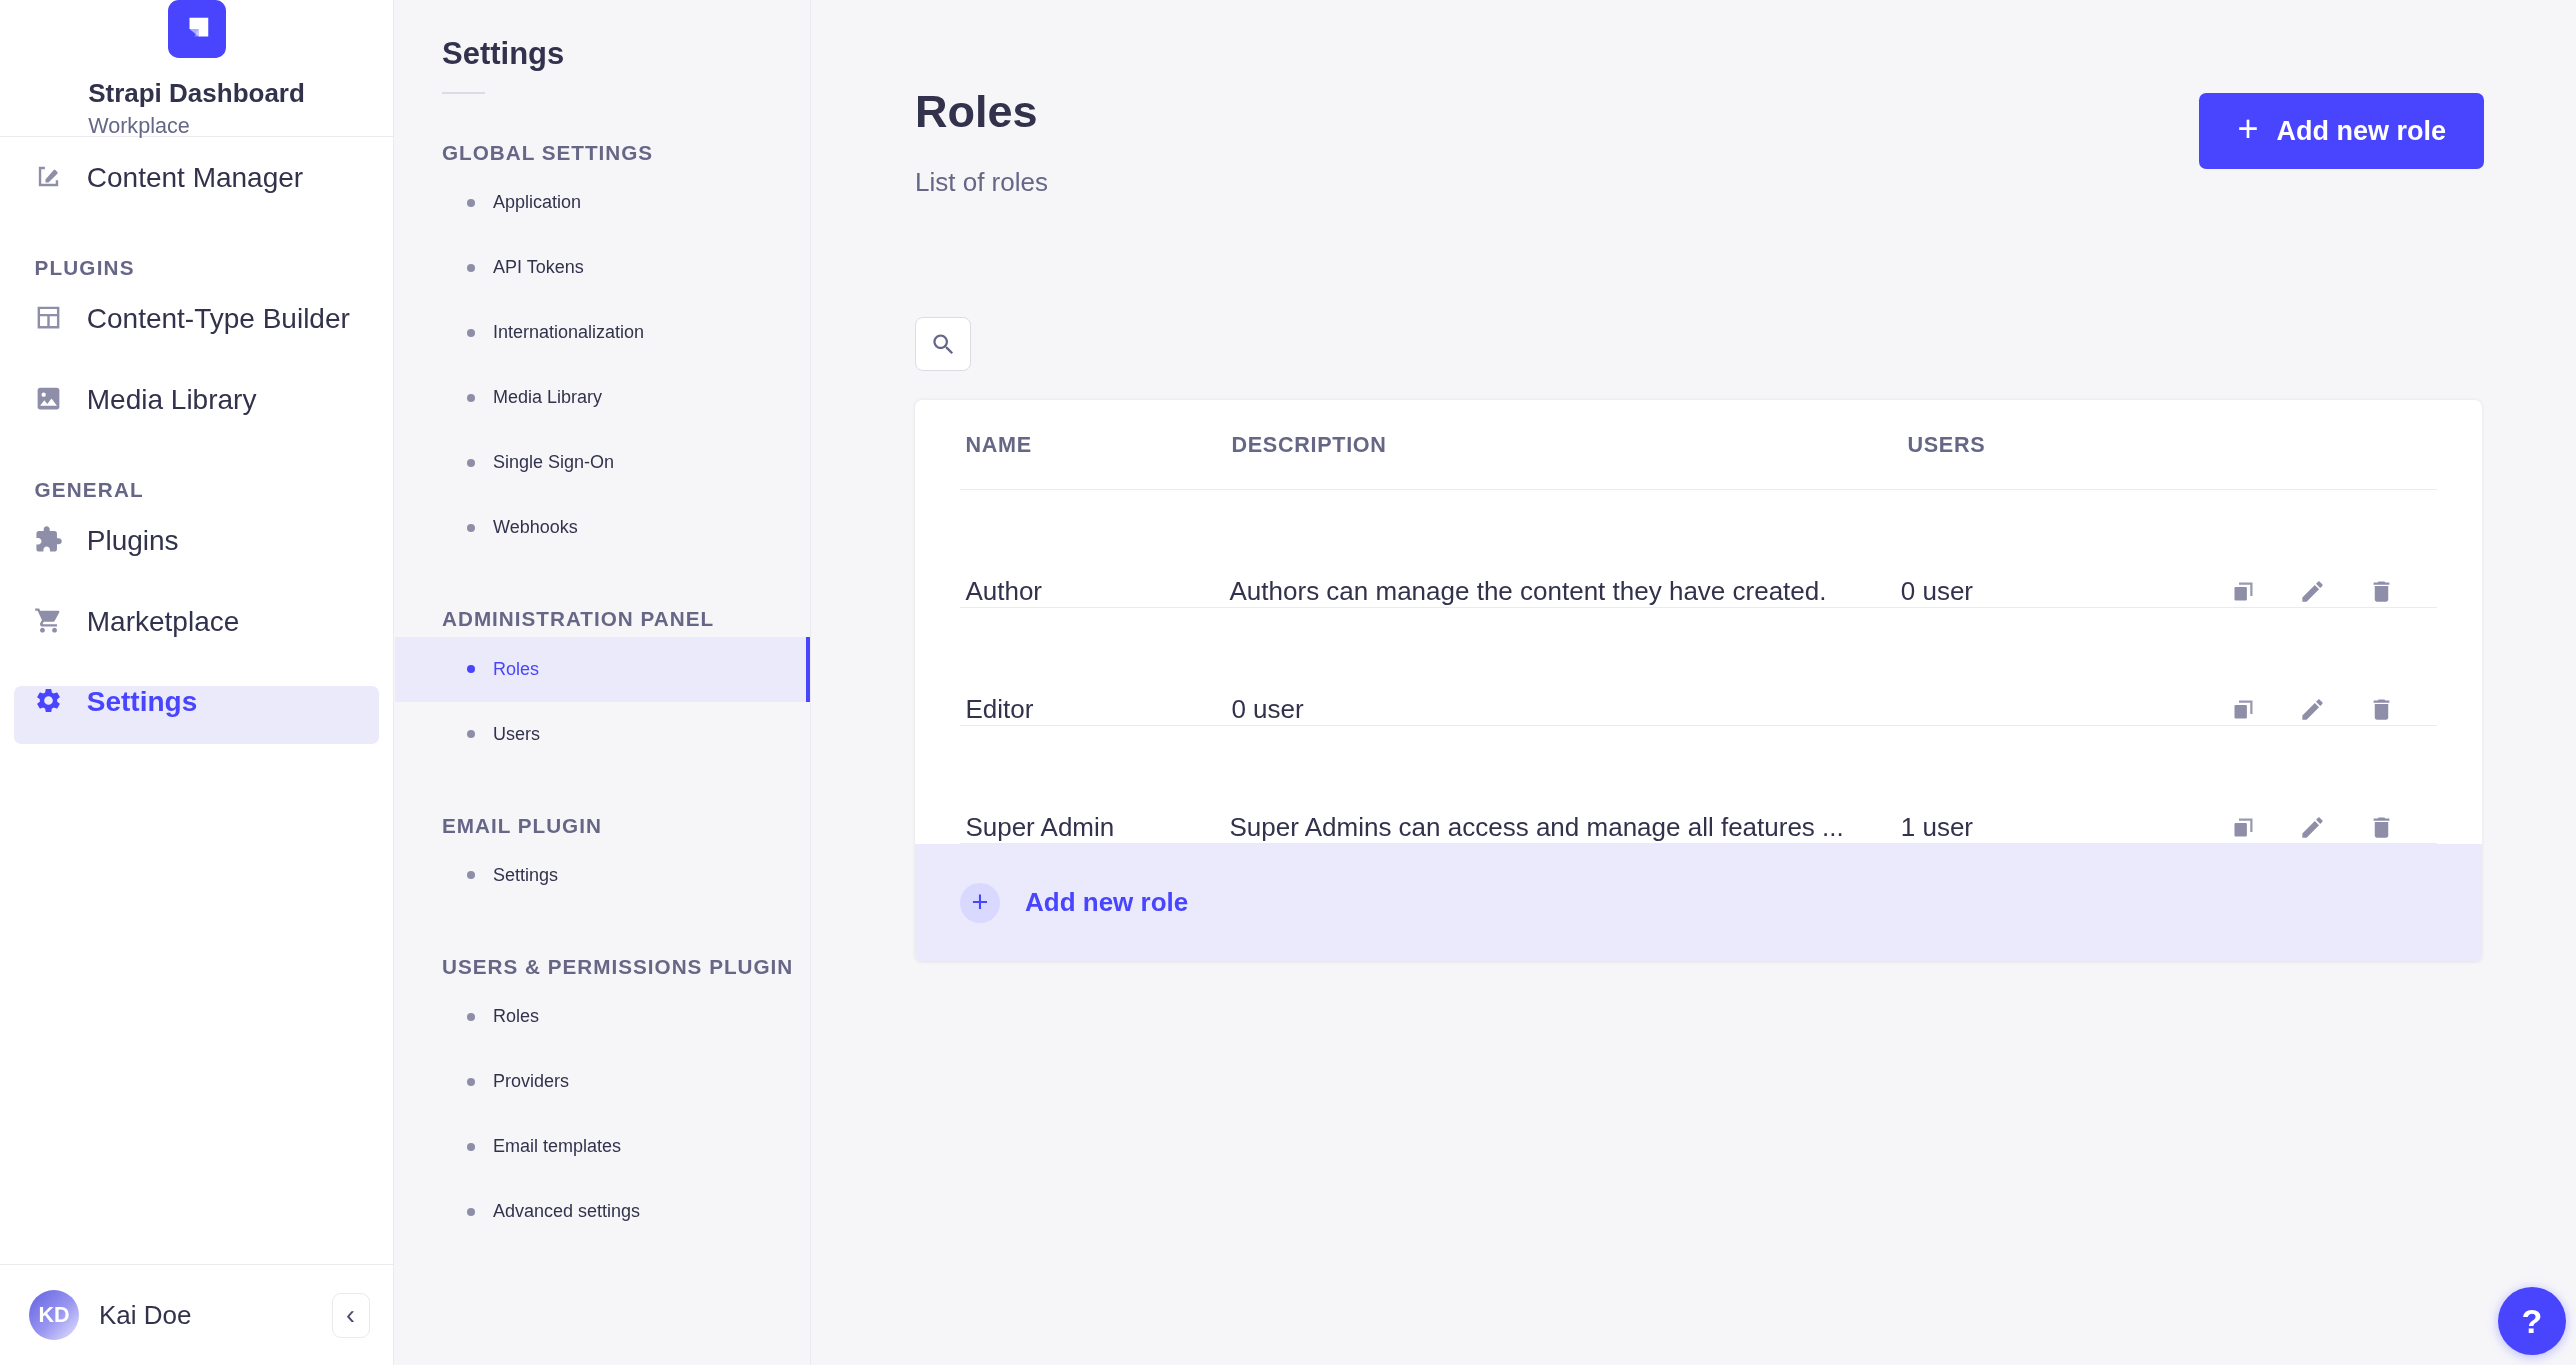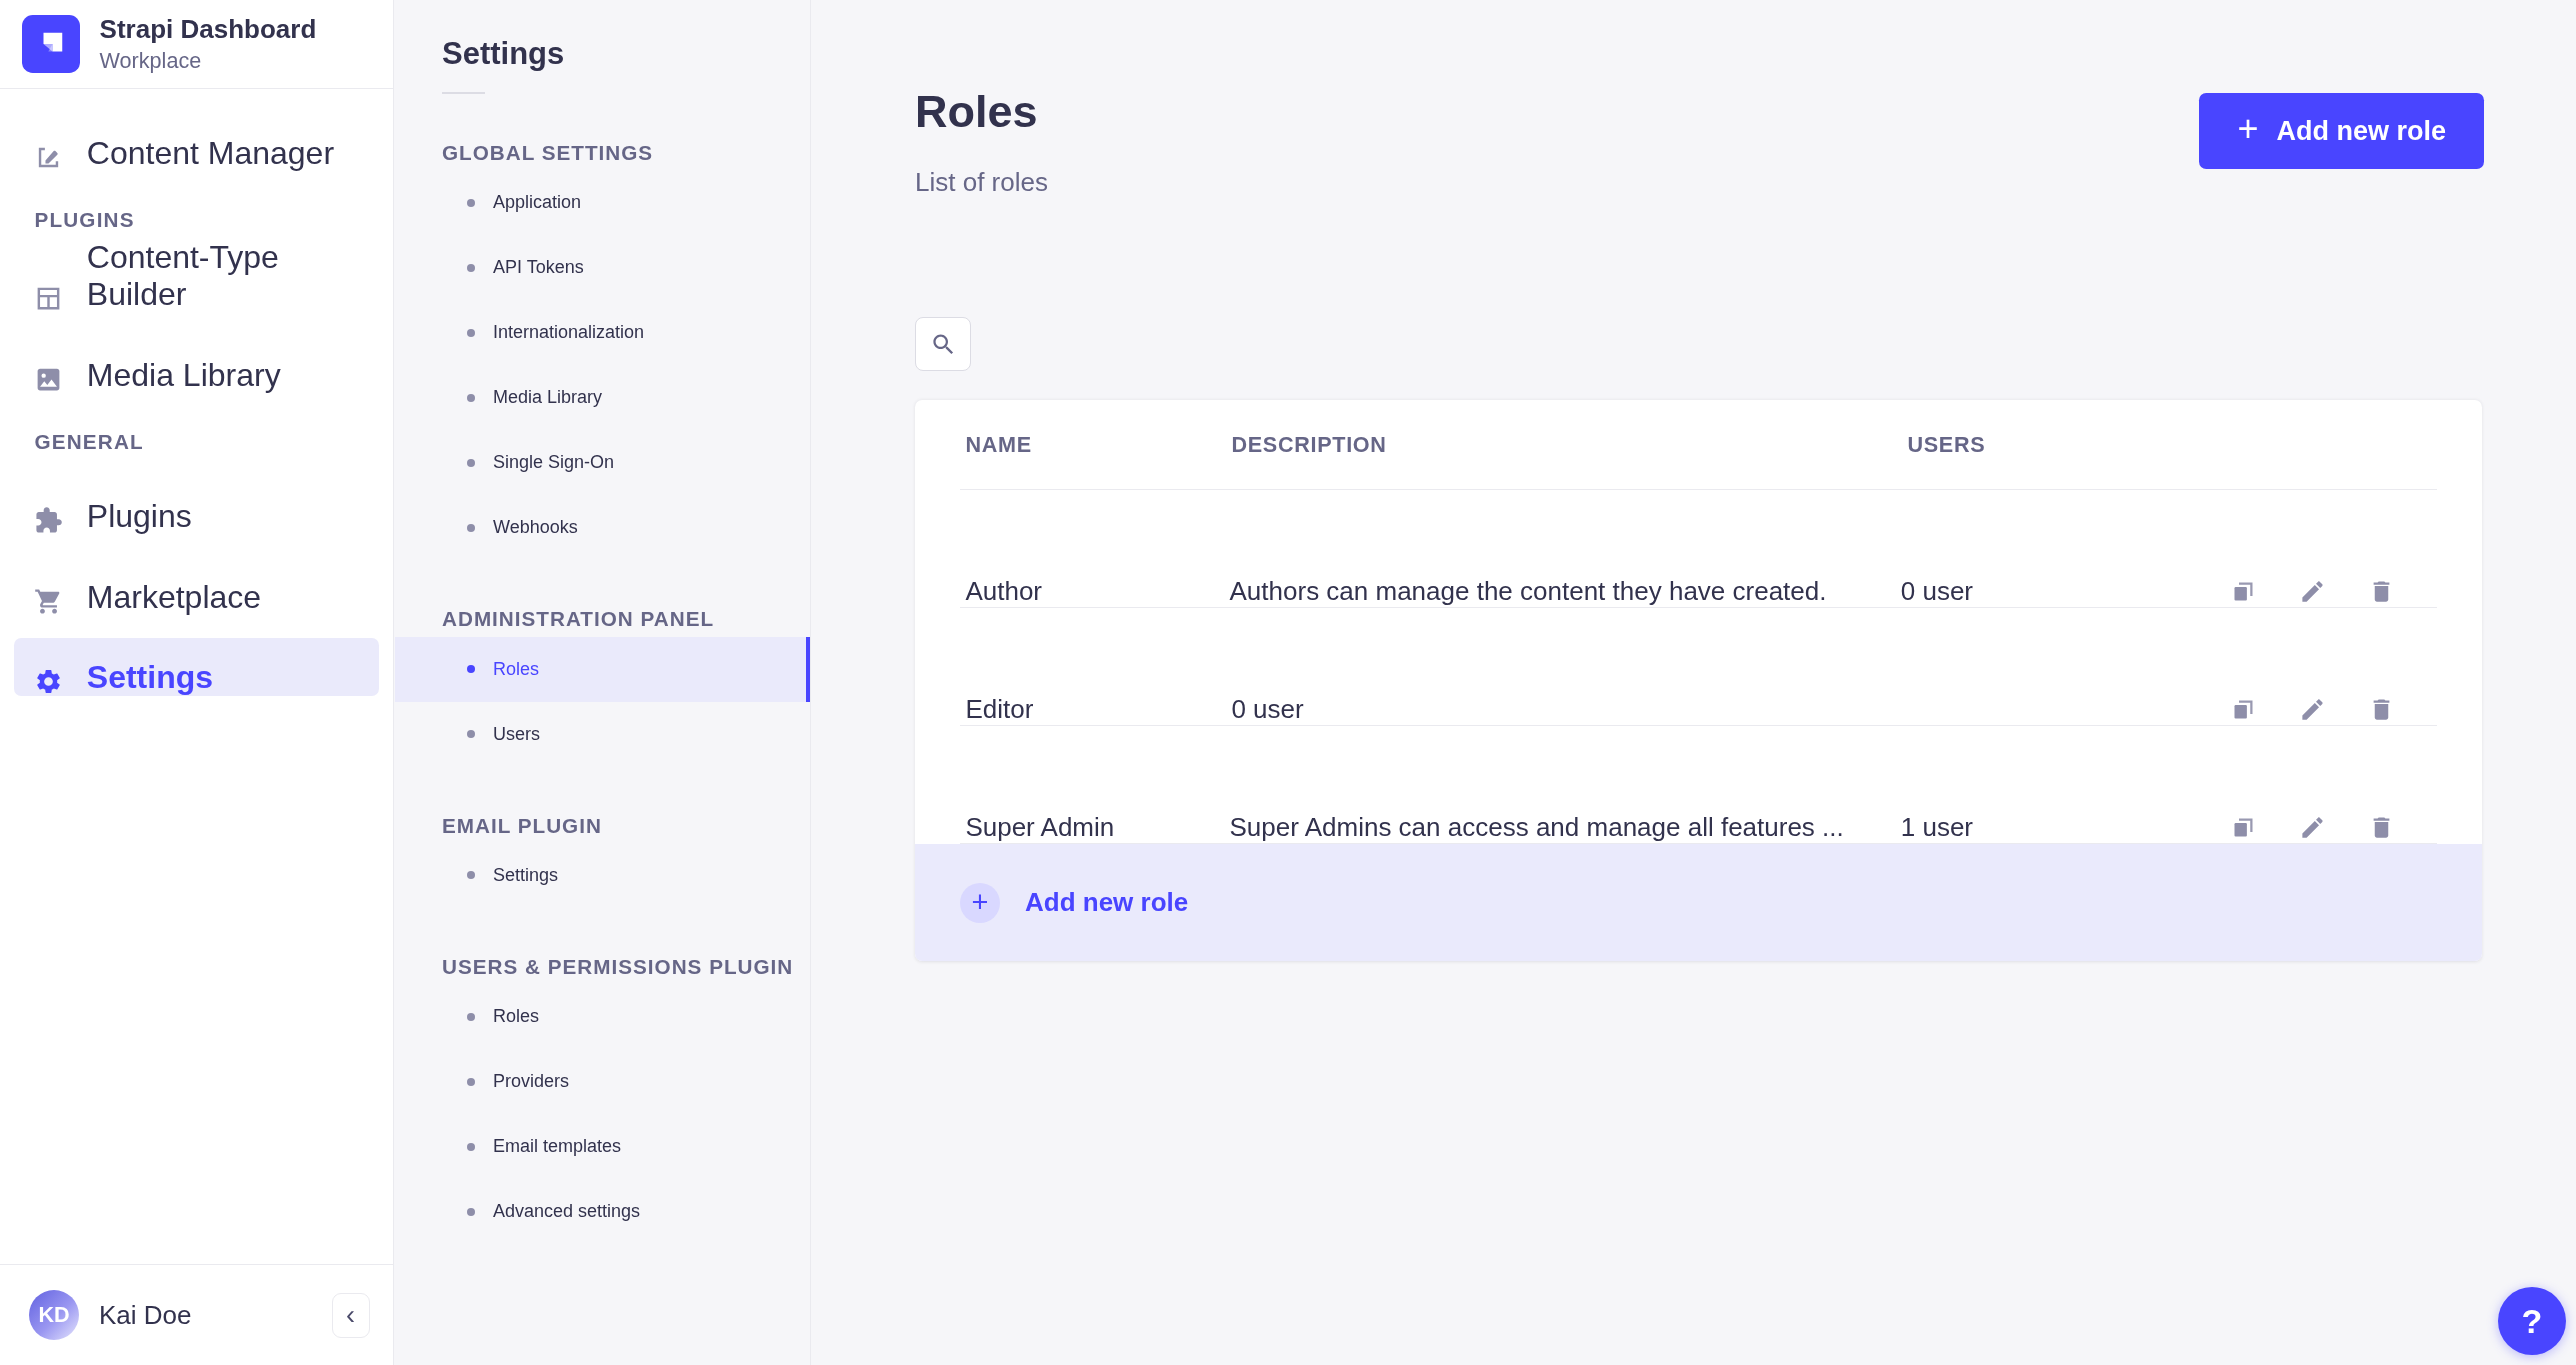--- a/index.html
+++ b/index.html
@@ -1,27 +1,27 @@
 <!DOCTYPE html>
 <html style="font-size:14.4px"><head>
 <meta charset="utf-8">
 <style>
   * { margin:0; padding:0; box-sizing:border-box; }
   html,body { width:2576px; height:1365px; overflow:hidden; }
   body { font-family:"Liberation Sans", sans-serif; background:#f6f6f9; color:#32324d; position:relative; }
 
   
   .sidebar1 { position:absolute; left:0; top:0; width:394px; height:1365px; background:#ffffff; border-right:0.9px solid #eaeaef; }
-  .brand { height:89px; display:flex; align-items:center; gap:20px; padding:0 21.6px; border-bottom:0.9px solid #eaeaef; }
+  .brand { height:137px; display:flex; align-items:center; gap:20px; padding:0 21.6px; border-bottom:0.9px solid #eaeaef;flex-direction:column; }
   .brand-logo { width:58px; height:58px; border-radius:10.8px; background:#4945ff; flex:0 0 auto; display:flex; align-items:center; justify-content:center; }
   .brand-name { font-size:26px; font-weight:700; color:#32324d; line-height:1.2; }
   .brand-sub { font-size:21.6px; color:#666687; margin-top:3.6px; }
 
   .nav { padding:25px 14.4px 0; }
-  .nav-item { display:flex; align-items:flex-end; gap:23.4px; height:58px; padding:0 20px; margin-bottom:22.5px; border-radius:7.2px; font-size:32px; color:#32324d; cursor:pointer; }
+  .nav-item { display:flex; align-items:flex-start; gap:23.4px; height:58px; padding:0 20px; margin-bottom:22.5px; border-radius:7.2px; font-size:28px; color:#32324d; cursor:pointer; }
   .nav-item svg { width:29px; height:29px; fill:#8e8ea9; flex:0 0 auto; }
   .nav-item.active { background:#eaeafb; color:#4945ff; font-weight:600; }
   .nav-item.active svg { fill:#4945ff; }
   .nav-section { margin:36px 20px 23.4px; font-size:20.7px; font-weight:700; letter-spacing:1.2px; color:#666687; }
 
   .user-row { position:absolute; left:0; right:0; bottom:0; height:101px; border-top:0.9px solid #eaeaef; display:flex; align-items:center; padding:0 23.4px 0 29px; gap:20px; background:#ffffff; }
   .avatar { width:50px; height:50px; border-radius:50%; background:linear-gradient(135deg,#6161e0 0%,#9a97f1 55%,#e6e6fd 100%); color:#ffffff; font-weight:700; font-size:21.6px; display:flex; align-items:center; justify-content:center; flex:0 0 auto; }
   .user-name { font-size:26px; color:#32324d; flex:1; }
   .collapse-btn { width:38px; height:45px; border:0.9px solid #eaeaef; border-radius:9px; background:#ffffff; display:flex; align-items:center; justify-content:center; font-size:27px; color:#4a4a6a; cursor:pointer; }
 

